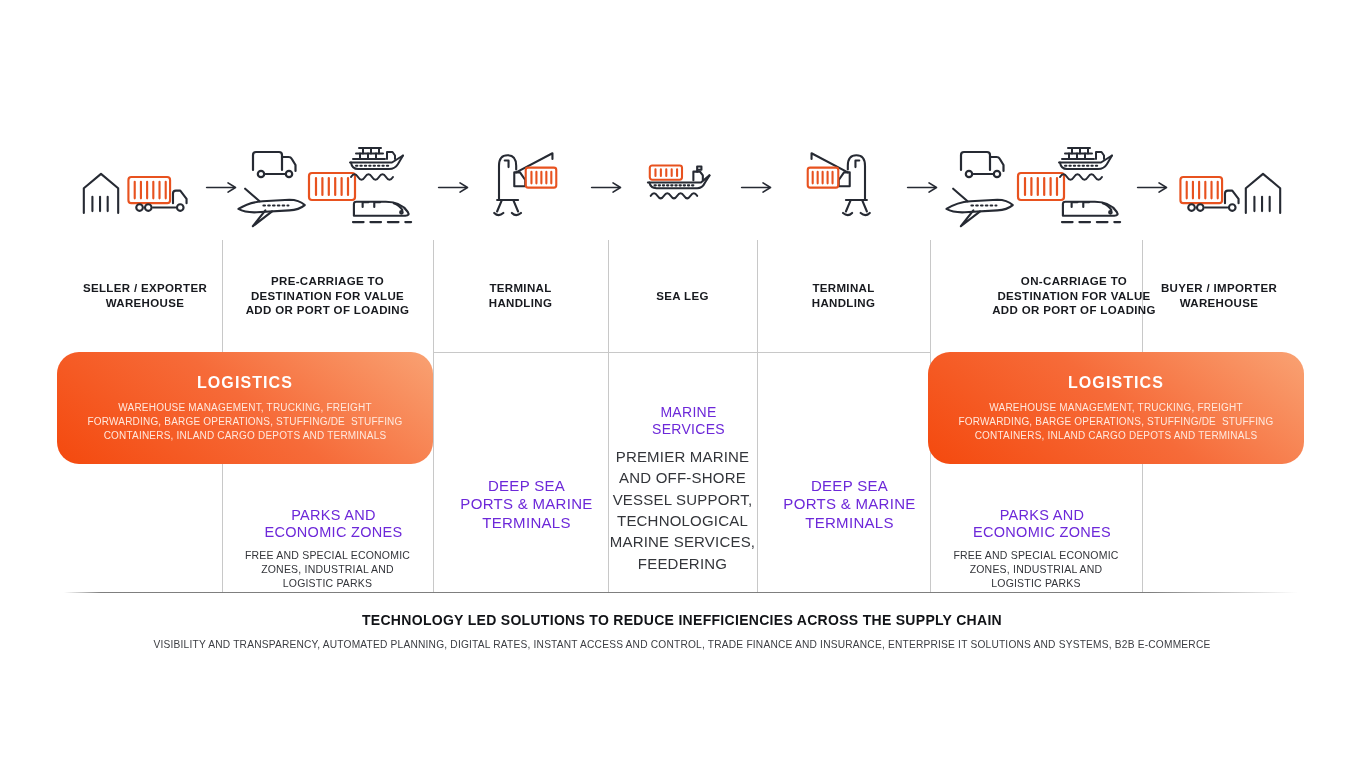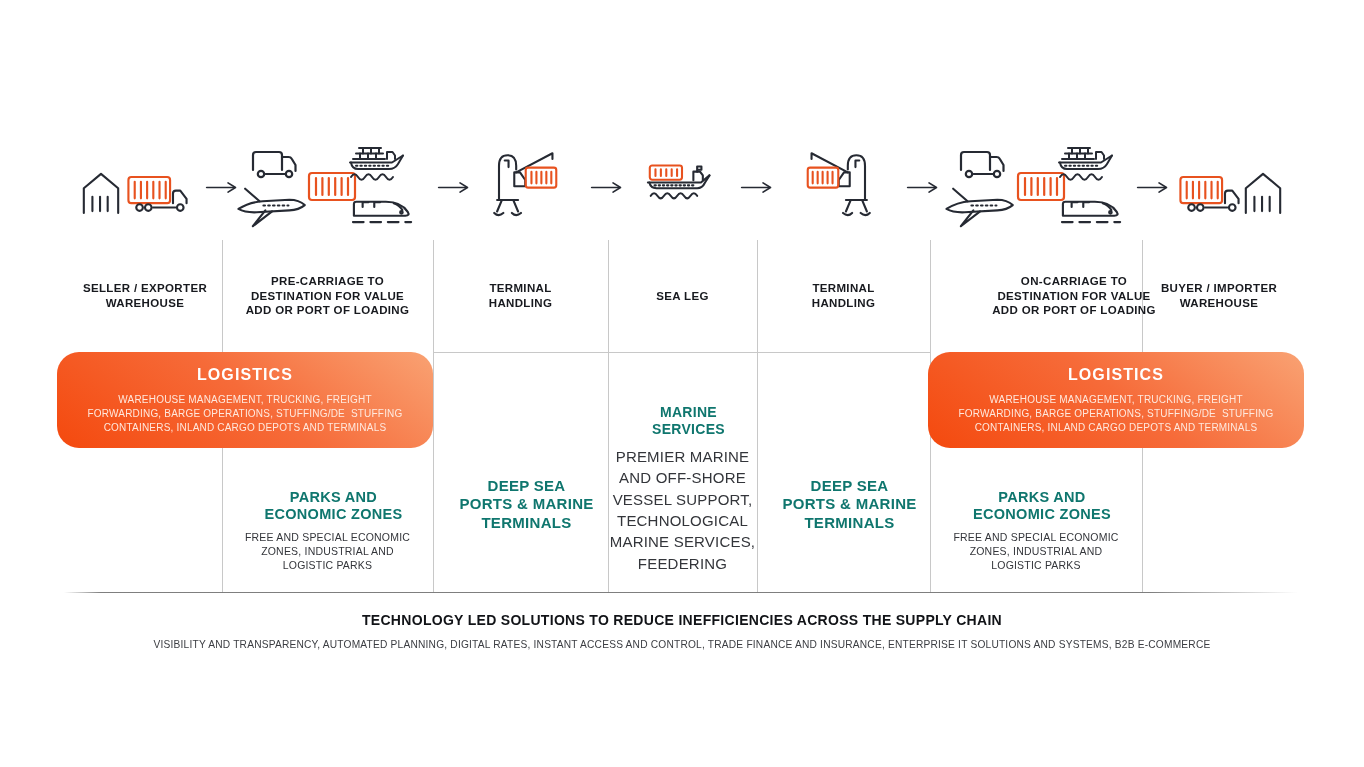--- a/index.html
+++ b/index.html
@@ -18,34 +18,34 @@
   .ic{position:absolute;}
   
   .collabel{
     position:absolute;top:240px;height:112px;display:flex;flex-direction:column;
     align-items:center;justify-content:center;text-align:center;
     font-weight:bold;font-size:11.5px;line-height:1.27;letter-spacing:.35px;color:#17191e;
   }
   .collabel div{white-space:nowrap;}
   
   .logistics{
-    position:absolute;top:352px;width:376px;height:96px;border-radius:22px;
+    position:absolute;top:352px;width:376px;height:112px;border-radius:22px;
     background:linear-gradient(38deg,#f4490e 0%,#f66b39 52%,#f9a273 100%);
     display:flex;flex-direction:column;align-items:center;justify-content:center;
     text-align:center;color:#ffffff;
   }
   .logistics .t{font-size:16px;font-weight:bold;letter-spacing:1.1px;margin-bottom:9px;}
   .logistics .b{font-size:10px;line-height:1.4;letter-spacing:.2px;color:rgba(255,236,227,.97);}
   .logistics .b div{white-space:nowrap;}
   
   .block{position:absolute;text-align:center;}
-  .block .head{font-weight:bold;color:#0f766e;letter-spacing:.3px;padding-left:12px;}
+  .block .head{font-weight:normal;color:#6d28d9;letter-spacing:.3px;padding-left:12px;}
   .block .body{color:#33353a;letter-spacing:.2px;}
   .block .head div,.block .body div{white-space:nowrap;}
-  .parks .head{font-size:14.5px;line-height:1.18;}
+  .parks .head{font-size:14.5px;line-height:1.18;margin-top:18px;}
   .parks .body{font-size:10.5px;line-height:1.32;margin-top:8px;}
   .deepsea .head{font-size:15px;line-height:1.22;margin-top:36px;}
   .marine .head{font-size:14px;line-height:1.18;}
   .marine .body{font-size:15px;line-height:1.42;margin-top:9px;}
   
   .foot-title{
     position:absolute;top:612px;left:0;width:100%;text-align:center;
     font-size:14px;font-weight:bold;letter-spacing:.3px;color:#111317;white-space:nowrap;
   }
   .foot-sub{

